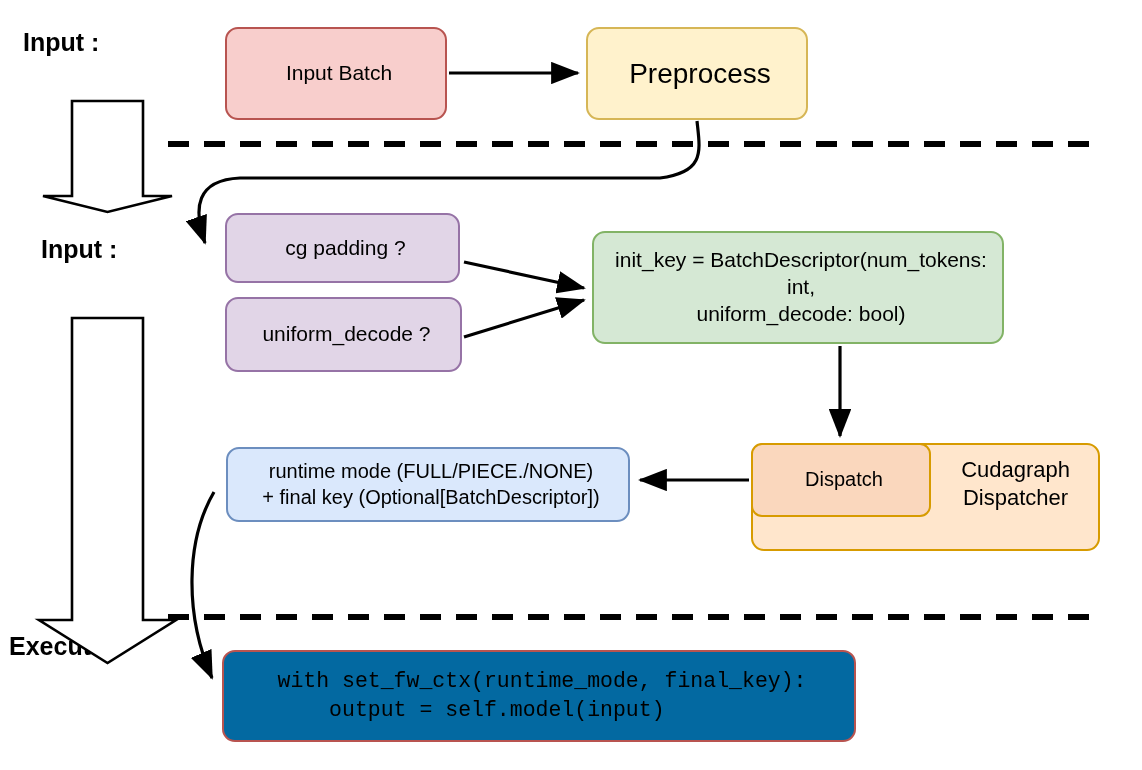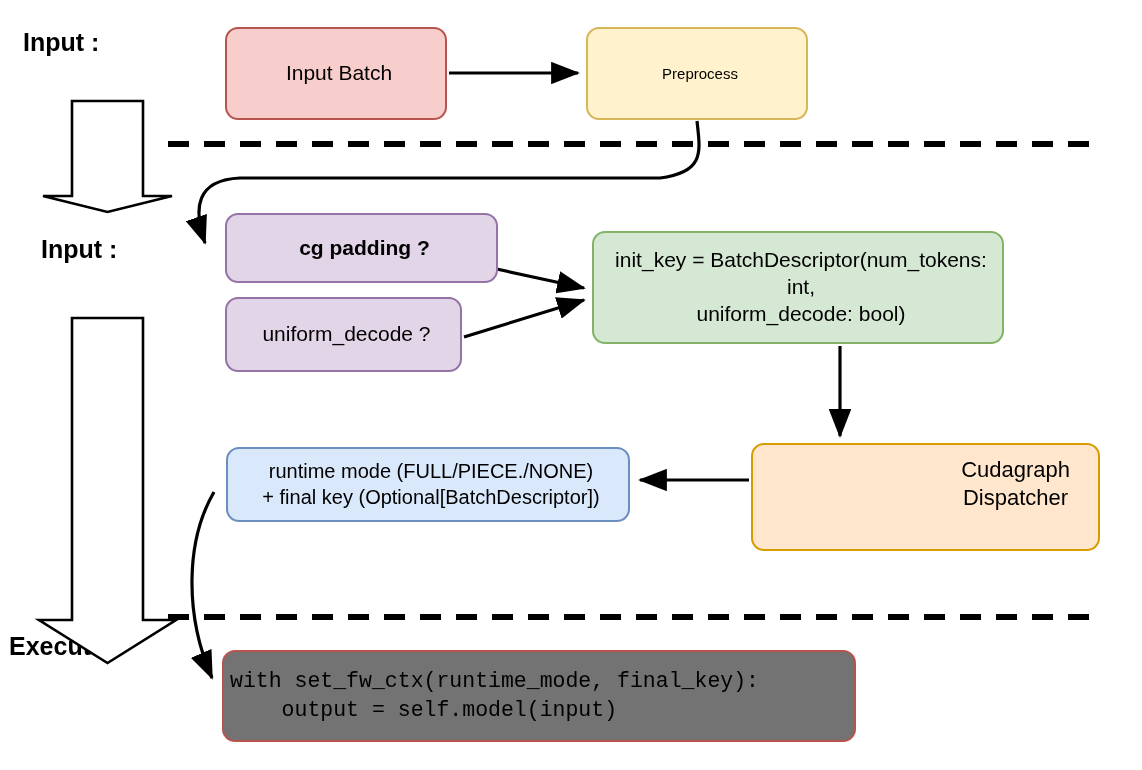--- a/index.html
+++ b/index.html
@@ -55,25 +55,25 @@
     display: block;
     white-space: pre-line;
   }
   
   .n-input-batch {
     left: 225px; top: 27px; width: 222px; height: 93px;
     background: #f8cecc; border-color: #b85450; font-size: 21px;
   }
   .n-preprocess {
     left: 586px; top: 27px; width: 222px; height: 93px;
-    background: #fff2cc; border-color: #d6b656; font-size: 15px;
+    background: #fff2cc; border-color: #d6b656; font-size: 28px;
   }
   .n-cg-padding {
-    left: 225px; top: 213px; width: 273px; height: 70px;
-    background: #e1d5e7; border-color: #9673a6; font-size: 21px; font-weight: bold;
+    left: 225px; top: 213px; width: 235px; height: 70px;
+    background: #e1d5e7; border-color: #9673a6; font-size: 21px;
   }
   .n-uniform-decode {
     left: 225px; top: 297px; width: 237px; height: 75px;
     background: #e1d5e7; border-color: #9673a6; font-size: 21px; justify-content: center;
   }
   .n-init-key {
     left: 592px; top: 231px; width: 412px; height: 113px;
     background: #d5e8d4; border-color: #82b366; font-size: 21px;
   }
   .n-cudagraph-dispatcher {
@@ -87,24 +87,24 @@
     left: 751px; top: 443px; width: 180px; height: 74px;
     background: #fad7bd; border-color: #d79b00; font-size: 20px;
     border-radius: 11px;
   }
   .n-runtime-mode {
     left: 226px; top: 447px; width: 404px; height: 75px;
     background: #dae8fc; border-color: #6c8ebf; font-size: 20px;
   }
   .n-code {
     left: 222px; top: 650px; width: 634px; height: 92px;
-    background: #737373; border-color: #b85450;
+    background: #0369a1; border-color: #b85450;
     font-family: "Liberation Mono", "DejaVu Sans Mono", monospace;
     font-size: 21.5px;
-    justify-content: flex-start;
+    justify-content: center;
     padding-left: 6px;
     line-height: 1.35;
   }
   .code-text {
     display: block;
     white-space: pre;
     text-align: left;
   }
 </style>
 </head>
@@ -167,20 +167,23 @@
   <div class="node n-init-key">
     <span class="node-text">init_key = BatchDescriptor(num_tokens: int,
 uniform_decode: bool)</span>
   </div>
 
   <div class="node n-cudagraph-dispatcher">
     <span class="node-text">Cudagraph
 Dispatcher</span>
   </div>
 
+  <div class="node n-dispatch">
+    <span class="node-text">Dispatch</span>
+  </div>
 
   <div class="node n-runtime-mode">
     <span class="node-text">runtime mode (FULL/PIECE./NONE)
 + final key (Optional[BatchDescriptor])</span>
   </div>
 
   <div class="node n-code">
     <span class="code-text">with set_fw_ctx(runtime_mode, final_key):
     output = self.model(input)</span>
   </div>

